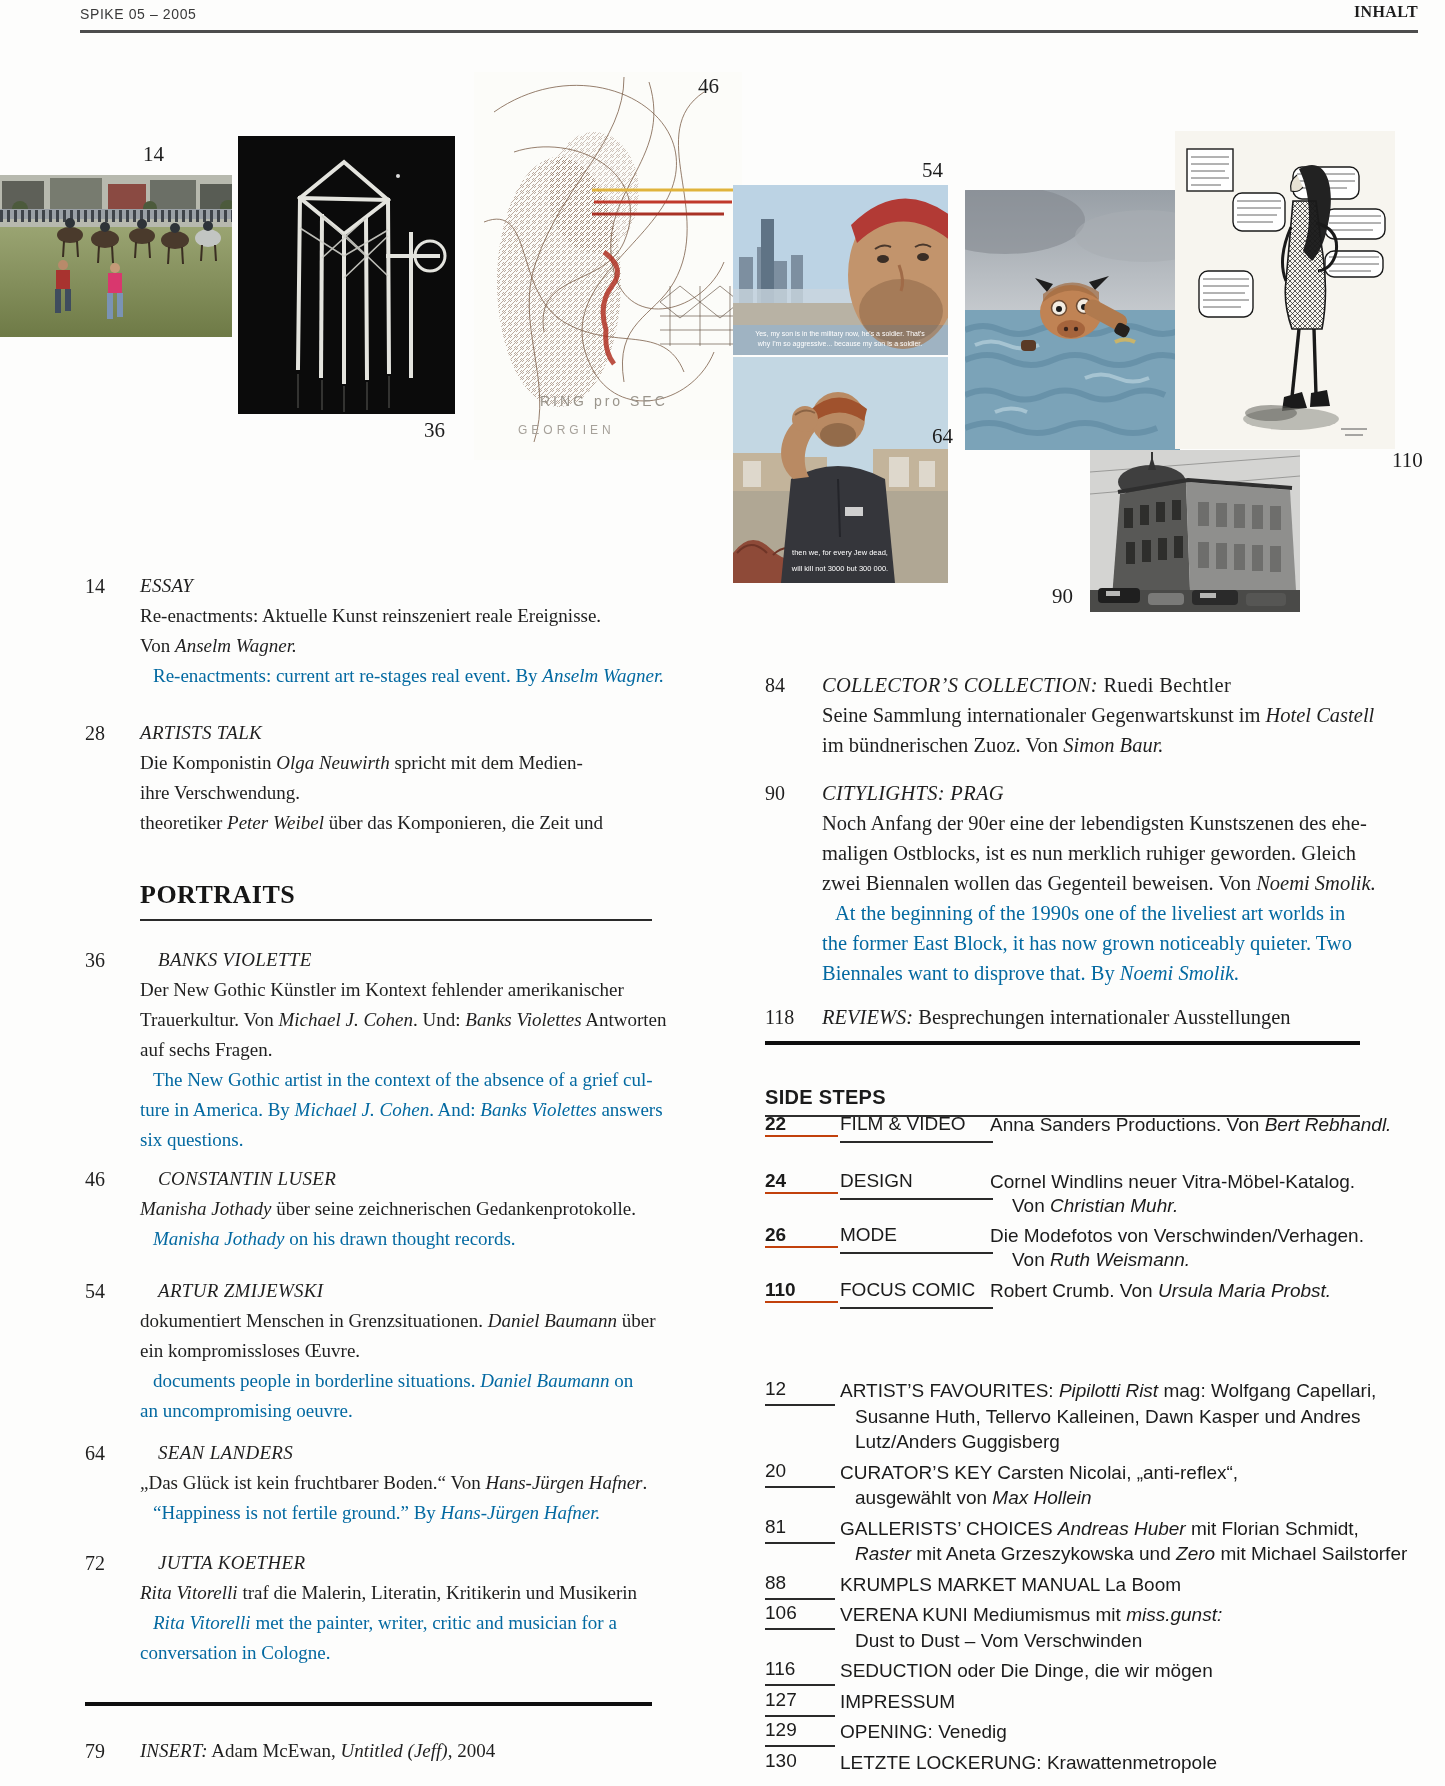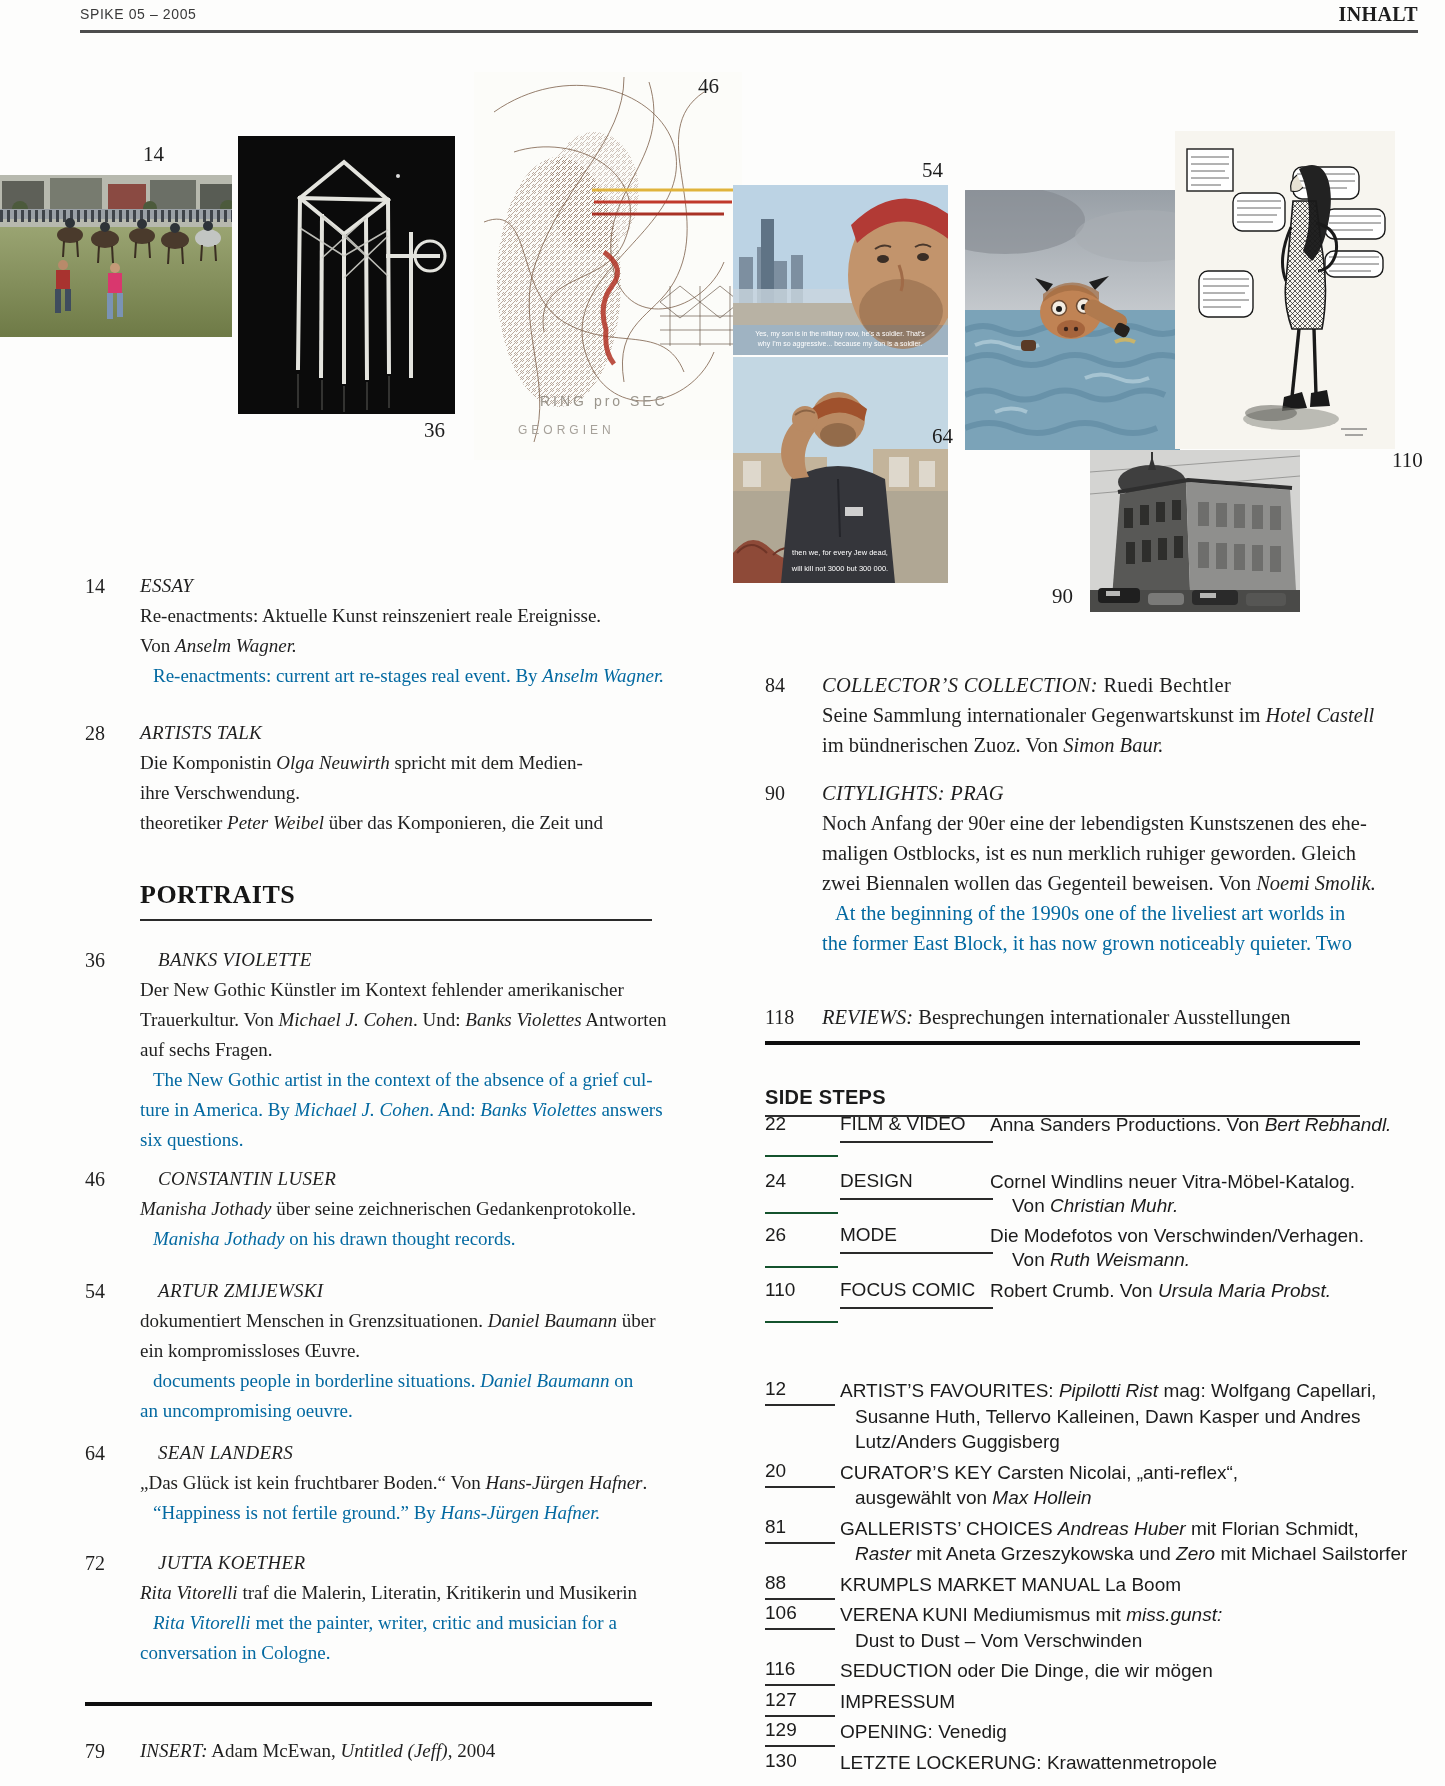--- a/index.html
+++ b/index.html
@@ -1,21 +1,21 @@
 <!DOCTYPE html>
 <html><head>
 <meta charset="utf-8">
 <style>
   html,body{margin:0;padding:0;background:#888;}
   .page{position:relative;width:1445px;height:1786px;margin:0 auto;background:#fdfdfc;
         font-family:"Liberation Serif",serif;color:#1f1f1f;overflow:hidden;}
   
   .hdr-left{position:absolute;left:80px;top:6px;font-family:"Liberation Sans",sans-serif;
             font-size:14px;letter-spacing:.6px;color:#3a3a3a;}
-  .hdr-right{position:absolute;right:27px;top:3px;font-weight:bold;font-size:20px;color:#1d1d1d;letter-spacing:.4px;}
+  .hdr-right{position:absolute;right:27px;top:3px;font-weight:bold;font-size:16px;color:#1d1d1d;letter-spacing:.4px;}
   .hdr-rule{position:absolute;left:80px;top:30px;width:1338px;height:3px;background:#4d4d4d;}
   
   .fig{position:absolute;}
   .fig svg{display:block;}
   .fig-label{position:absolute;font-size:21px;color:#1d1d1d;}
   
   .entry{position:absolute;white-space:nowrap;line-height:30px;}
   .entry.left{left:85px;font-size:19px;}
   .entry.right{left:765px;font-size:20.5px;}
   .entry .num{position:absolute;left:0;top:0;font-size:20px;}
@@ -27,21 +27,21 @@
   .line.en{color:#0369a1;}
   .line.en.first{text-indent:13px;}
   .portraits{position:absolute;left:140px;top:880px;width:512px;font-weight:bold;font-size:26px;
              letter-spacing:.5px;border-bottom:2px solid #2a2a2a;padding-bottom:9px;color:#161616;}
   .rule-left{position:absolute;left:85px;top:1702px;width:567px;height:4px;background:#0e0e0e;}
   .rule-right{position:absolute;left:765px;top:1041px;width:595px;height:4px;background:#0e0e0e;}
   .sec-heading{position:absolute;left:765px;width:595px;font-family:"Liberation Sans",sans-serif;
                font-weight:bold;font-size:20px;color:#1b1b1b;letter-spacing:.3px;
                border-bottom:2px solid #2f2f2f;padding-bottom:6px;}
   .ss-item{position:absolute;left:765px;font-family:"Liberation Sans",sans-serif;font-size:19px;color:#1b1b1b;}
-  .ss-num{position:absolute;left:0;top:0;width:73px;border-bottom:2px solid #14532d;padding-bottom:20px;}
+  .ss-num{position:absolute;left:0;top:0;width:73px;border-bottom:2px solid #c2410c;padding-bottom:0;font-weight:bold;}
   .ss-label{position:absolute;left:75px;top:0;width:153px;border-bottom:2px solid #2a2a2a;padding-bottom:6px;}
   .ss-desc{position:absolute;left:225px;top:0;white-space:nowrap;}
   .ss-desc div{line-height:24px;}
   .ss-desc .ind{padding-left:22px;}
   .st-list{position:absolute;left:765px;top:1378px;width:650px;font-family:"Liberation Sans",sans-serif;
            font-size:19px;color:#1b1b1b;}
   .st-item{position:relative;margin-bottom:5px;}
   .st-num{position:absolute;left:0;top:0;width:70px;}
   .st-num.u{border-bottom:2px solid #2a2a2a;padding-bottom:4px;}
   .st-lines{margin-left:75px;white-space:nowrap;}
@@ -466,20 +466,21 @@
       </div>
       <div class="entry right" style="top: 778px;">
         <span class="num">90</span>
         <div class="lines">
           <div class="line title"><span class="it">CITYLIGHTS: PRAG</span></div>
           <div class="line de"><span>Noch Anfang der 90er eine der lebendigsten Kunstszenen des ehe-</span></div>
           <div class="line de"><span>maligen Ostblocks, ist es nun merklich ruhiger geworden. Gleich</span></div>
           <div class="line de"><span>zwei Biennalen wollen das Gegenteil beweisen. Von </span><span class="it">Noemi Smolik.</span></div>
           <div class="line en first"><span>At the beginning of the 1990s one of the liveliest art worlds in</span></div>
           <div class="line en"><span>the former East Block, it has now grown noticeably quieter. Two</span></div>
+          <div class="line en"><span>Biennales want to disprove that. By </span><span class="it">Noemi Smolik.</span></div>
         </div>
       </div>
       <div class="entry right" style="top: 1002px;">
         <span class="num">118</span>
         <div class="lines">
           <div class="line de"><span class="it">REVIEWS:</span><span> Besprechungen internationaler Ausstellungen</span></div>
         </div>
       </div>
     </div>
   <div id="sidesteps-layer">

